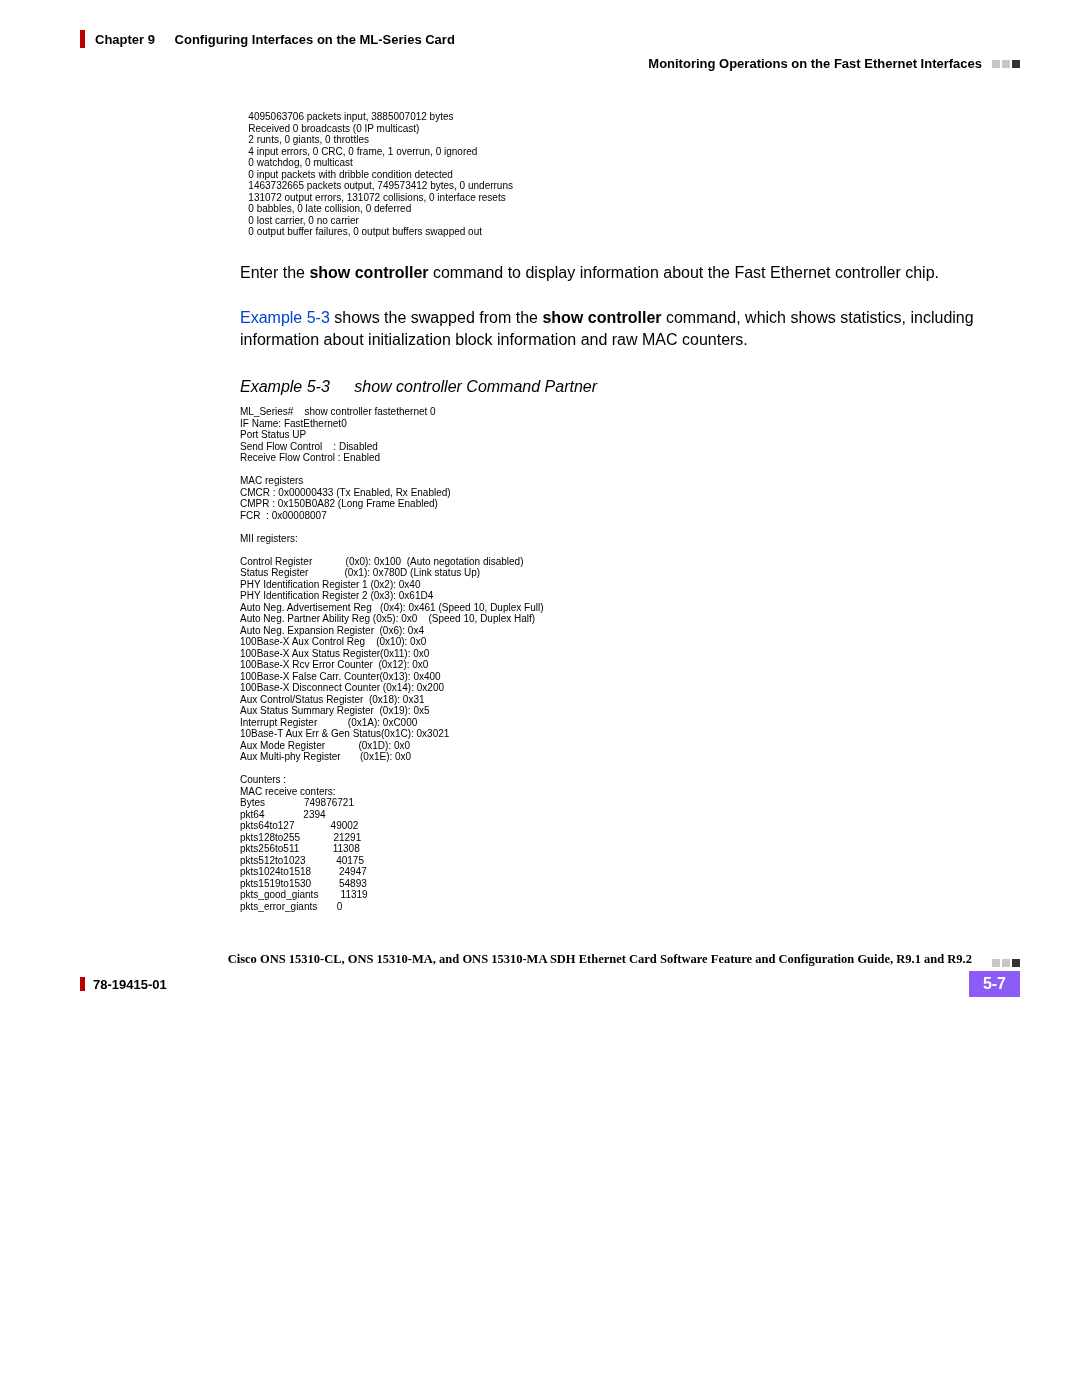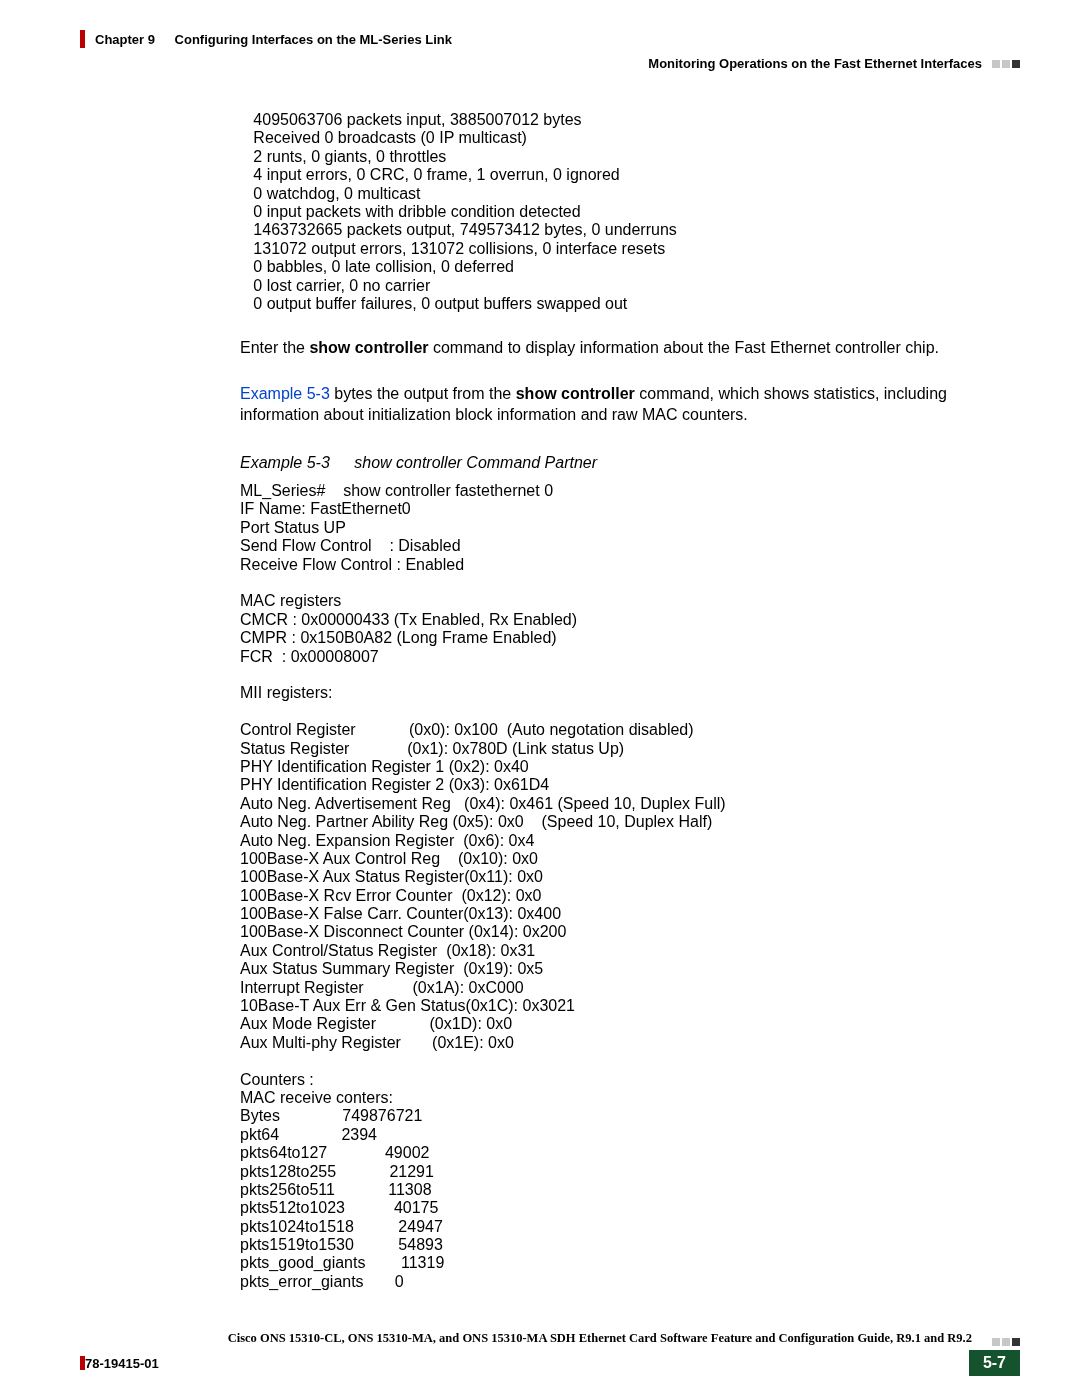--- a/index.html
+++ b/index.html
@@ -43,21 +43,21 @@
   .square-set {
     display: inline-flex;
     gap: 2px;
   }
   .sq-light { width: 8px; height: 8px; background: #c7c7c7; }
   .sq-dark { width: 8px; height: 8px; background: #333; }
   .chapter-label { font-weight: bold; }
   .chapter-title { font-weight: bold; margin-left: 16px; }
   .code-block {
     font-family: Arial, Helvetica, sans-serif;
-    font-size: 16px;
+    font-size: 10px;
     line-height: 1.15;
     white-space: pre;
     margin-left: 160px;
     margin-bottom: 16px;
   }
   .para {
     font-size: 16px;
     line-height: 1.35;
     margin: 24px 0 12px 160px;
   }
@@ -87,24 +87,24 @@
     display: flex;
     justify-content: space-between;
     align-items: center;
     margin-top: 4px;
     font-size: 13px;
     font-weight: bold;
   }
   .footer-left {
     display: flex;
     align-items: center;
-    gap: 0;
+    gap: 8px;
   }
   .page-num-box {
-    background: #14532d;
+    background: #8b5cf6;
     color: #fff;
     padding: 4px 14px;
     font-size: 16px;
     font-weight: bold;
   }
   .squares-right {
     display: inline-flex;
     gap: 2px;
     margin-left: 8px;
   }
@@ -112,21 +112,21 @@
 </head>
 <body>
 
 <div class="page">
 
   <div class="top-header">
     <div class="top-left">
       <div class="red-bar-tall"></div>
       <div>
         <span class="chapter-label">Chapter 9</span>
-        <span class="chapter-title">Configuring Interfaces on the ML-Series Link</span>
+        <span class="chapter-title">Configuring Interfaces on the ML-Series Card</span>
       </div>
     </div>
   </div>
   <div class="top-right-line" style="margin-top:-20px; margin-bottom:40px;">
     <span style="font-weight:bold; font-size:13px;">Monitoring Operations on the Fast Ethernet Interfaces</span>
     <span class="square-set">
       <span class="sq-light"></span>
         <span class="sq-light"></span>
         <span class="sq-dark"></span>
     </span>
@@ -142,21 +142,21 @@
    131072 output errors, 131072 collisions, 0 interface resets
    0 babbles, 0 late collision, 0 deferred
    0 lost carrier, 0 no carrier
    0 output buffer failures, 0 output buffers swapped out</div>
 
   <div class="para">
     <span>Enter the </span><b>show controller</b><span> command to display information about the Fast Ethernet controller chip.</span>
   </div>
 
   <div class="para">
-    <span class="link">Example 5-3</span><span> bytes the output from the </span><b>show controller</b><span> command, which shows statistics, including information about initialization block information and raw MAC counters.</span>
+    <span class="link">Example 5-3</span><span> shows the swapped from the </span><b>show controller</b><span> command, which shows statistics, including information about initialization block information and raw MAC counters.</span>
   </div>
 
   <div class="example-caption">
     <span class="num">Example 5-3</span>
     <span>show controller Command Partner</span>
   </div>
 
   <div class="code-block">ML_Series#    show controller fastethernet 0
 IF Name: FastEthernet0 
 Port Status UP

